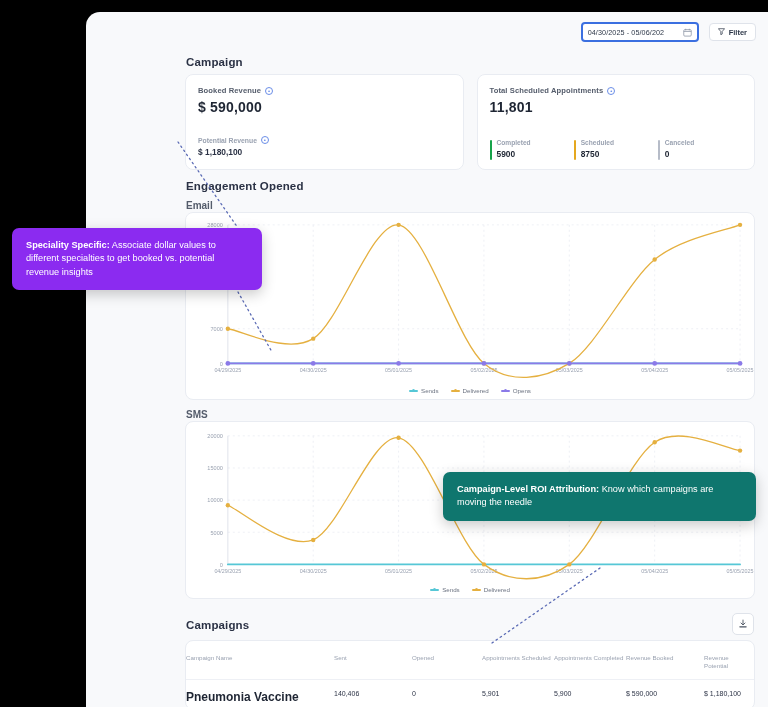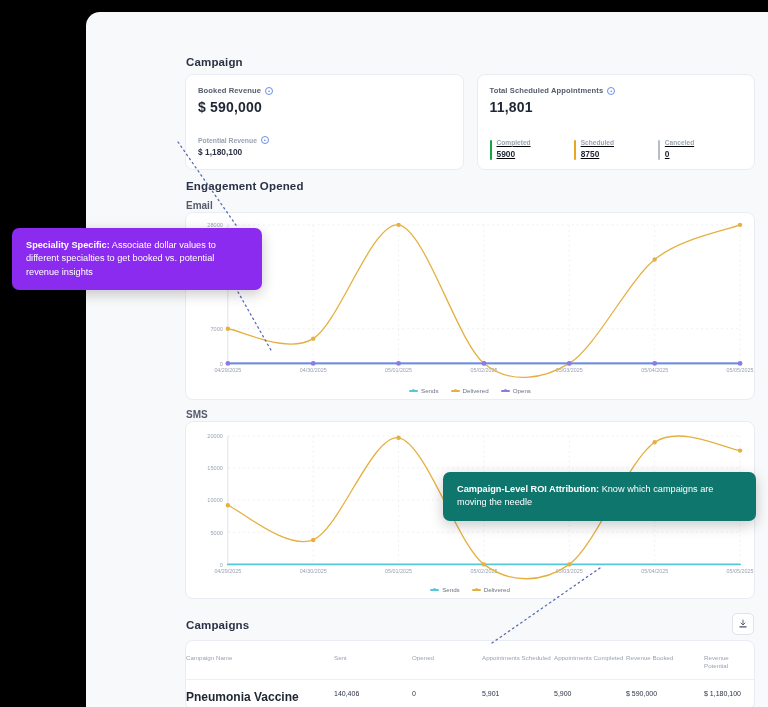--- a/index.html
+++ b/index.html
@@ -80,21 +80,21 @@
   }
   .sub-block { position: absolute; left: 12px; bottom: 12px; }
   .sub-label {
     display: flex; align-items: center; gap: 4px;
     font-size: 6.8px; color: #9aa2b1; font-weight: bold;
   }
   .sub-value { font-size: 8.4px; color: #2b3245; margin-top: 3px; font-weight: bold; }
 
   .stat-row {
     position: absolute; left: 12px; bottom: 10px; right: 12px;
-    display: flex; gap: 0; text-decoration: underline;
+    display: flex; gap: 0;
   }
   .stat { flex: 1; padding-left: 7px; position: relative; }
   .stat .bar {
     position: absolute; left: 0; top: 1px; width: 2px; height: 20px; border-radius: 1px;
   }
   .stat .s-label { font-size: 6.6px; color: #9aa2b1; font-weight: bold; }
   .stat .s-value { font-size: 8.4px; color: #1e2533; font-weight: bold; margin-top: 3px; }
 
   
   #engagement-title { position: absolute; left: 100px; top: 168px; }
@@ -174,20 +174,41 @@
   .leader {
     position: absolute; z-index: 30; pointer-events: none;
   }
   .leader svg { display: block; overflow: visible; }
 </style>
 </head>
 <body>
 
 <div id="app-window">
 
+  <div id="topbar">
+    <div class="date-picker">
+      <span title="MM/DD/YYYY - MM/DD/YYYY">04/30/2025 - 05/06/202</span>
+      <span class="cal-icon">
+        <svg viewBox="0 0 12 12" width="9" height="9">
+          <rect x="1" y="2.2" width="10" height="8.6" rx="1.4" fill="none" stroke="#8a93a3" stroke-width="1"></rect>
+          <line x1="1" y1="4.6" x2="11" y2="4.6" stroke="#8a93a3" stroke-width="1"></line>
+          <line x1="3.6" y1="1" x2="3.6" y2="3.2" stroke="#8a93a3" stroke-width="1"></line>
+          <line x1="8.4" y1="1" x2="8.4" y2="3.2" stroke="#8a93a3" stroke-width="1"></line>
+        </svg>
+      </span>
+    </div>
+    <div class="filter-btn">
+      <span>
+        <svg viewBox="0 0 10 10" width="7" height="7">
+          <polygon points="0.6,1 9.4,1 6,5 6,8.6 4,9.6 4,5" fill="none" stroke="#2d3748" stroke-width="1"></polygon>
+        </svg>
+      </span>
+      <span>Filter</span>
+    </div>
+  </div>
 
   <div id="overview-title" class="section-title">Campaign</div>
 
   <div id="overview-cards">
 
     <div class="card">
       <div class="kpi-label">
         <span>Booked Revenue</span>
         <span class="info-icon">•</span>
       </div>

